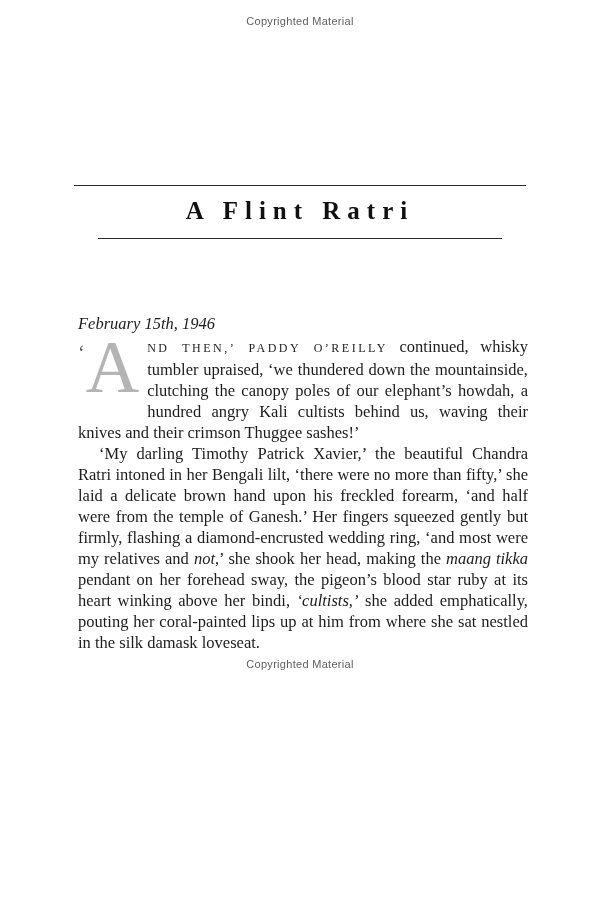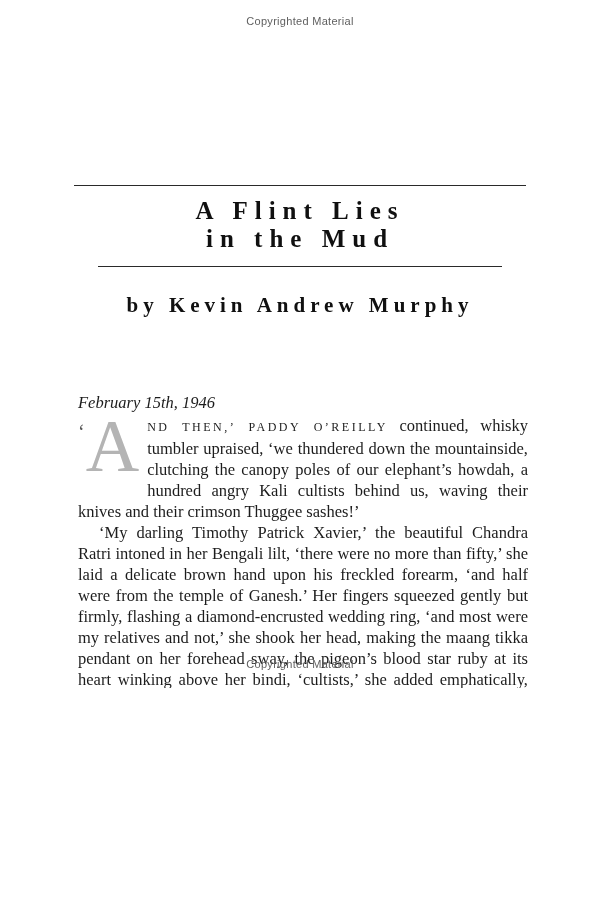--- a/index.html
+++ b/index.html
@@ -82,43 +82,41 @@
     top: -32px;
     margin-right: 1px;
   }
   .dc-letter {
     font-size: 74px;
     color: #b4b4b4;
   }
 
   
   .seg-normal { }
-  .seg-italic { }
+  .seg-italic { font-style: italic; }
   .seg-smallcaps {
     font-size: 12px;
     letter-spacing: 2.5px;
   }
 </style>
 </head>
 <body>
 
 <div class="page">
 
   <div class="copyright top">Copyrighted Material</div>
 
   <div class="rule rule-top"></div>
 
   <h1 class="title">
-    <span class="title-line">A Flint Lies</span>
-    <span class="title-line">in the Mud</span>
+    <span class="title-line">A Flint Ratri</span>
   </h1>
 
   <div class="rule rule-bottom"></div>
 
-  <div class="byline">by Kevin Andrew Murphy</div>
 
   <div class="story">
     <div class="date">February 15th, 1946</div>
     <div id="paragraphs">
         <p class="para first"><span class="dropcap"><span class="dc-quote">‘</span><span class="dc-letter">A</span></span><span class="seg-smallcaps">ND THEN,’ PADDY O’REILLY</span><span class="seg-normal"> continued, whisky tumbler upraised, ‘we thundered down the mountainside, clutching the canopy poles of our elephant’s howdah, a hundred angry Kali cultists behind us, waving their knives and their crimson Thuggee sashes!’</span></p>
         <p class="para indent"><span class="seg-normal">‘My darling Timothy Patrick Xavier,’ the beautiful Chandra Ratri intoned in her Bengali lilt, ‘there were no more than fifty,’ she laid a delicate brown hand upon his freckled forearm, ‘and half were from the temple of Ganesh.’ Her fingers squeezed gently but firmly, flashing a diamond-encrusted wedding ring, ‘and most were my relatives and </span><span class="seg-italic">not</span><span class="seg-normal">,’ she shook her head, making the </span><span class="seg-italic">maang tikka</span><span class="seg-normal"> pendant on her forehead sway, the pigeon’s blood star ruby at its heart winking above her bindi, </span><span class="seg-italic">‘cultists,’</span><span class="seg-normal"> she added emphatically, pouting her coral-painted lips up at him from where she sat nestled in the silk damask loveseat.</span></p>
       </div>
   </div>
 
   <div class="copyright bottom">Copyrighted Material</div>

